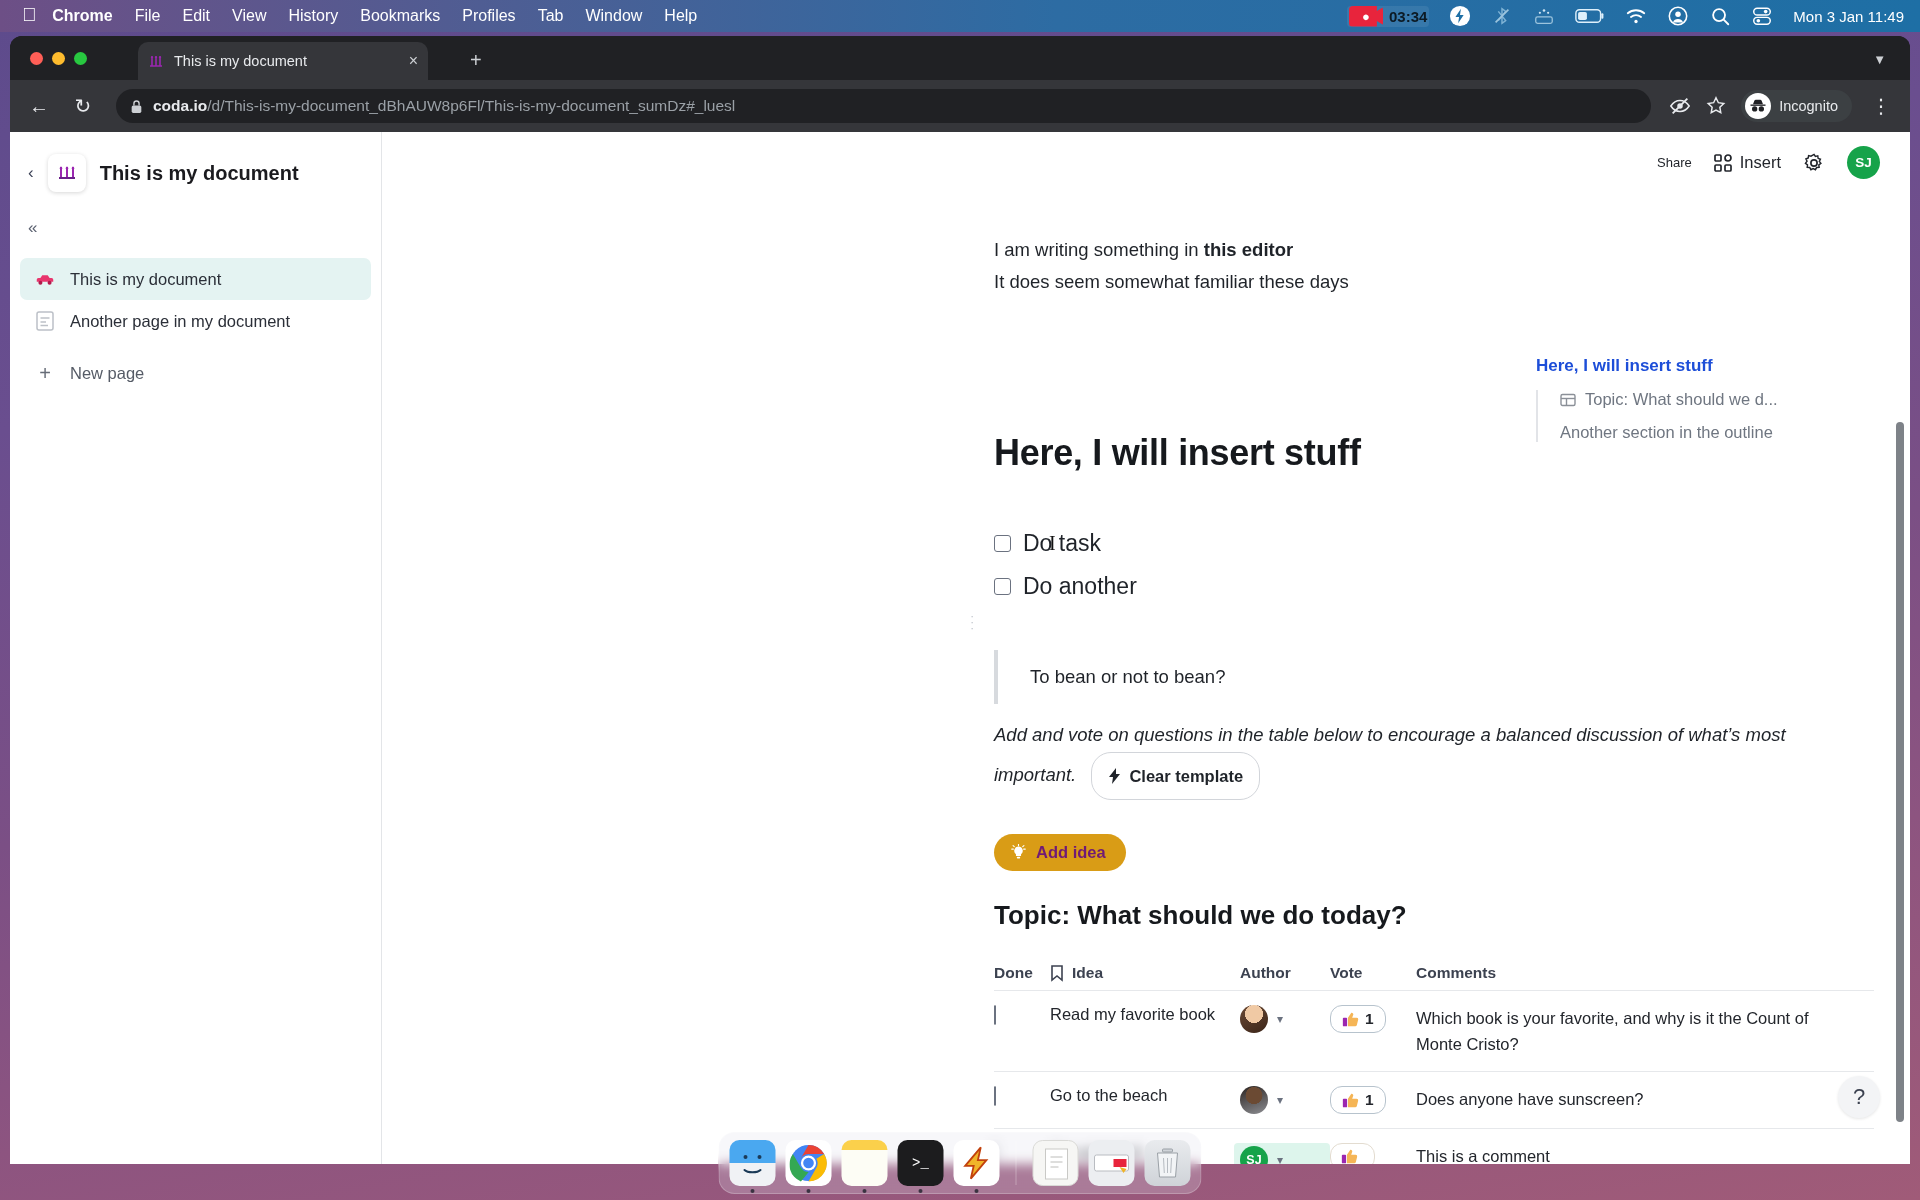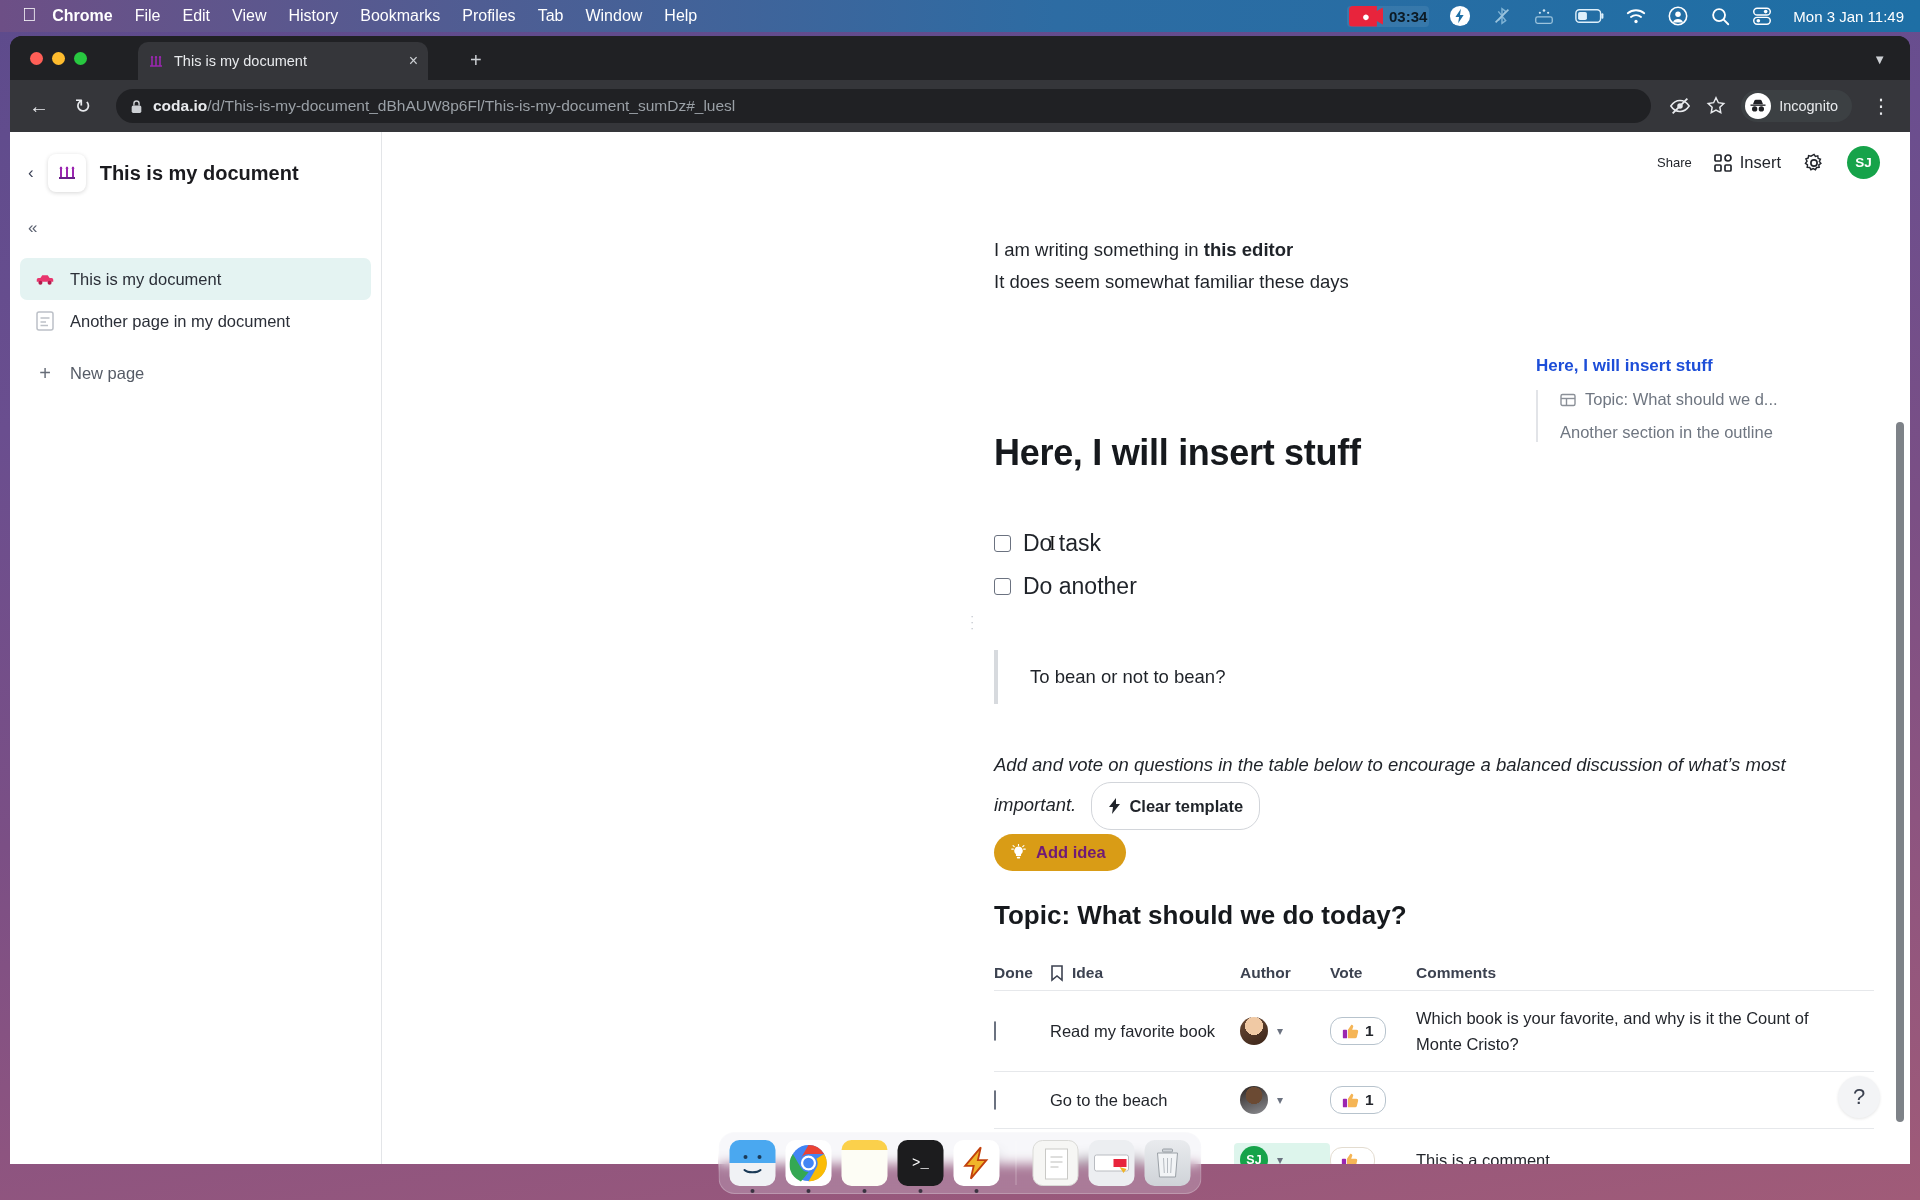--- a/index.html
+++ b/index.html
@@ -170,21 +170,21 @@
   .drag-dots { position: absolute; left: 588px; top: 481px; color: #c3c7ce; font-size: 13px; line-height: 6px; }
   .drag-dots div::after { content: "\00b7"; }
 
   .quote {
     position: absolute; left: 612px; top: 518px; width: 640px;
     border-left: 4px solid #d7dade; padding: 16px 0 16px 32px;
     font-size: 18.5px; color: #1f2329;
   }
 
   .italic-para {
-    position: absolute; left: 612px; top: 616px; width: 840px;
+    position: absolute; left: 612px; top: 586px; width: 840px;
     font-style: italic; font-size: 18.5px; color: #1f2329; line-height: 34px;
   }
   .clear-tpl {
     display: inline-flex; align-items: center; gap: 8px;
     border: 1px solid #d2d5da; border-radius: 20px; background: #fff;
     padding: 6px 16px; font-style: normal; font-weight: 700; font-size: 16.5px;
     color: #1f2329; cursor: pointer; vertical-align: middle; margin-left: 10px;
   }
   .add-idea {
     position: absolute; left: 612px; top: 702px;
@@ -199,21 +199,21 @@
   }
 
   #table { position: absolute; left: 612px; top: 824px; width: 880px; }
   .thead { display: flex; align-items: center; height: 34px; font-size: 15.5px; font-weight: 700; color: #3c4250; }
   .col-done  { width: 56px; flex: 0 0 56px; }
   .col-idea  { width: 190px; flex: 0 0 190px; display: flex; align-items: center; gap: 8px; }
   .col-auth  { width: 90px; flex: 0 0 90px; }
   .col-vote  { width: 86px; flex: 0 0 86px; }
   .col-comm  { flex: 1 1 auto; }
   .trow {
-    display: flex; align-items: center; border-top: 1px solid #e6e8eb;
+    display: flex; align-items: flex-start; border-top: 1px solid #e6e8eb;
     padding: 14px 0; font-size: 16.5px; color: #23262c; min-height: 50px;
   }
   .trow .col-done { padding-top: 1px; }
   .cell-chk { width: 19px; height: 19px; border: 1.6px solid #6b7280; border-radius: 3px; background:#fff;}
   .author-cell { display: flex; align-items: center; gap: 9px; padding-top: 0px; }
   .av { width: 28px; height: 28px; border-radius: 50%; flex: 0 0 28px; }
   .av.photo1 { background: radial-gradient(circle at 50% 32%, #f0c9a4 0 38%, transparent 39%), linear-gradient(150deg,#6b4a35,#3b2519); }
   .av.photo2 { background: radial-gradient(circle at 50% 34%, #6b4a33 0 36%, transparent 37%), linear-gradient(160deg,#2a2320,#8c8d92); }
   .av.sj { background: #16a34a; color: #fff; font-size: 12.5px; font-weight: 700; display: flex; align-items: center; justify-content: center; }
   .chev-sm { color: #6b7280; font-size: 12px; }
@@ -547,20 +547,21 @@
           </div>
           <div class="col-vote">
             <span class="vote-pill">
               <svg width="17" height="17" viewBox="0 0 20 20">
                   <rect x="1" y="8" width="5" height="10" rx="1" fill="#9b27b0"></rect>
                   <path d="M7 18V8l4-6a2 2 0 012 3l-1 3h5a2 2 0 012 2.4l-1.6 6.4A2 2 0 0115.5 18z" fill="#f5b556"></path>
                 </svg>
               <span class="vote-count">1</span>
             </span>
           </div>
+          <div class="col-comm comment-cell">Does anyone have sunscreen?</div>
         </div>
 
         <div class="trow">
           <div class="col-done"><span class="cell-chk"></span></div>
           <div class="col-idea">Go eat lunch</div>
           <div class="col-auth">
             <span class="author-cell author-hl">
               <span class="av sj">SJ</span>
               <span class="chev-sm">▾</span>
             </span>

